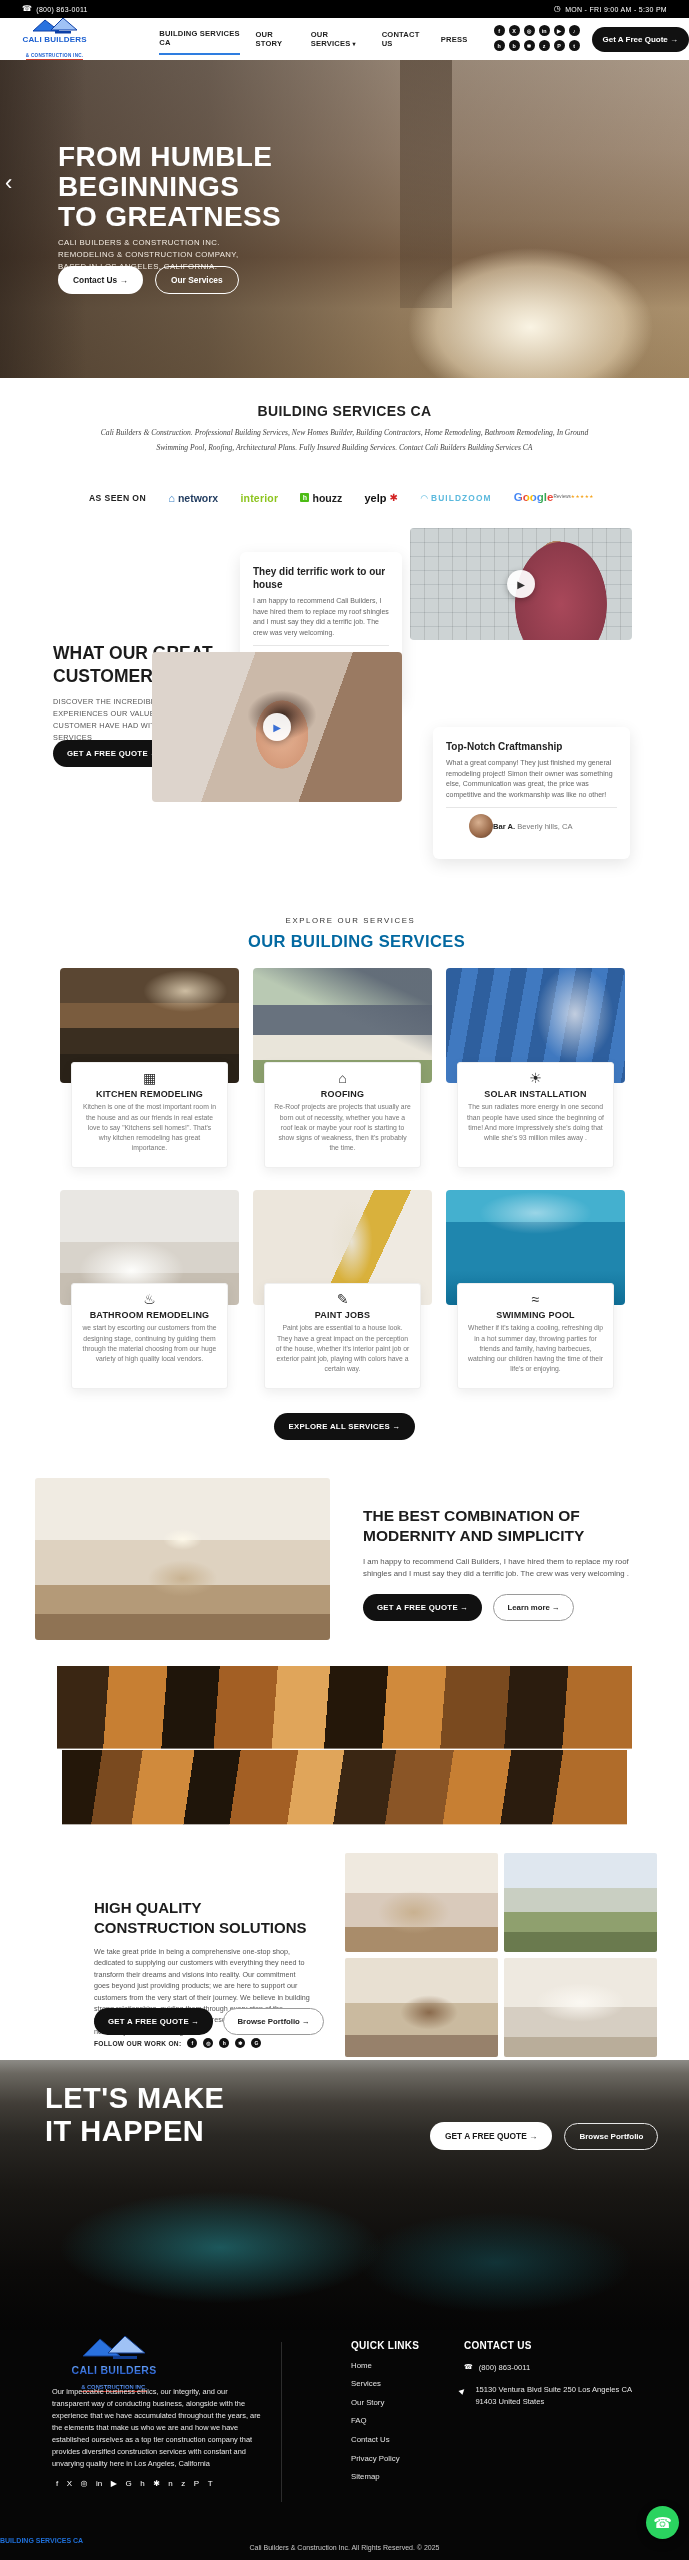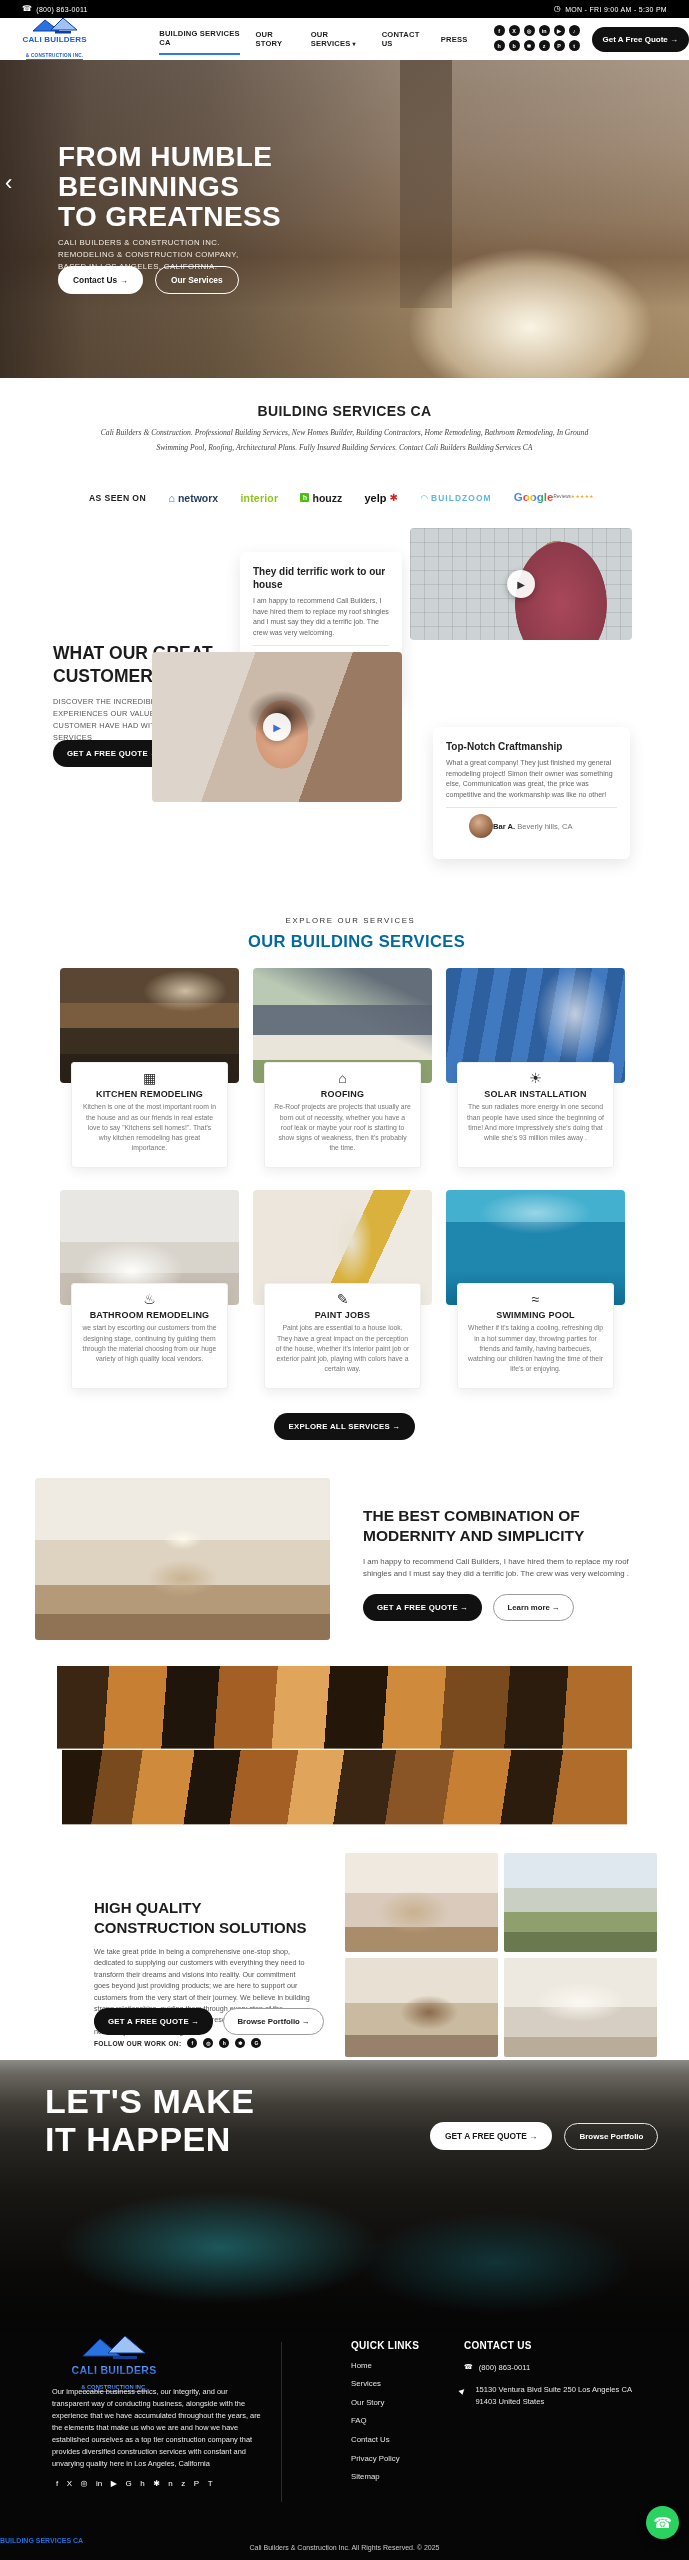--- a/index.html
+++ b/index.html
@@ -193,21 +193,21 @@
   .qg4{background:radial-gradient(60px 26px at 50% 45%,#fbf8f2,rgba(251,248,242,0) 75%),
        linear-gradient(180deg,#eee9e0 0 50%,#d6cec2 50% 80%,#b9ad9a 80%);}
 
   
   .banner{position:absolute;top:2060px;left:0;right:0;height:270px;overflow:hidden;
     background:linear-gradient(180deg,#8d8b86 0%,#6b6861 5%,#423e38 16%,#2a2824 28%,#191714 48%,#0b0a09 78%,#050505 100%);}
   .banner:before{content:"";position:absolute;left:0;right:0;top:120px;height:150px;
     background:
       radial-gradient(230px 80px at 32% 45%, rgba(33,112,118,.75), rgba(33,112,118,0) 70%),
       radial-gradient(190px 70px at 72% 55%, rgba(22,84,92,.55), rgba(22,84,92,0) 72%);}
-  .b-h{position:absolute;left:45px;top:22px;color:#fff;font-size:34px;font-weight:800;line-height:1.13;letter-spacing:.5px;}
+  .b-h{position:absolute;left:45px;top:22px;color:#fff;font-size:29px;font-weight:800;line-height:1.13;letter-spacing:.5px;}
   .b-btns{position:absolute;left:430px;top:62px;display:flex;gap:12px;align-items:center;}
   .pill-ghost2{background:transparent;color:#fff;border:1px solid #e8e8e8;border-radius:15px;
                padding:8px 14px;font-size:8px;font-weight:700;cursor:pointer;white-space:nowrap;}
 
   
   .footer{position:absolute;top:2330px;left:0;right:0;height:230px;background:#060606;color:#eee;}
   .f-div{position:absolute;left:281px;top:12px;height:160px;width:1px;background:#2c2c2c;}
   .f-logo{position:absolute;left:68px;top:6px;width:92px;text-align:center;line-height:1;}
   .f-logo .fl1{font-size:10.5px;font-weight:900;letter-spacing:.3px;
      background:linear-gradient(180deg,#6aa6ff,#1a4fc0);-webkit-background-clip:text;background-clip:text;color:transparent;}

